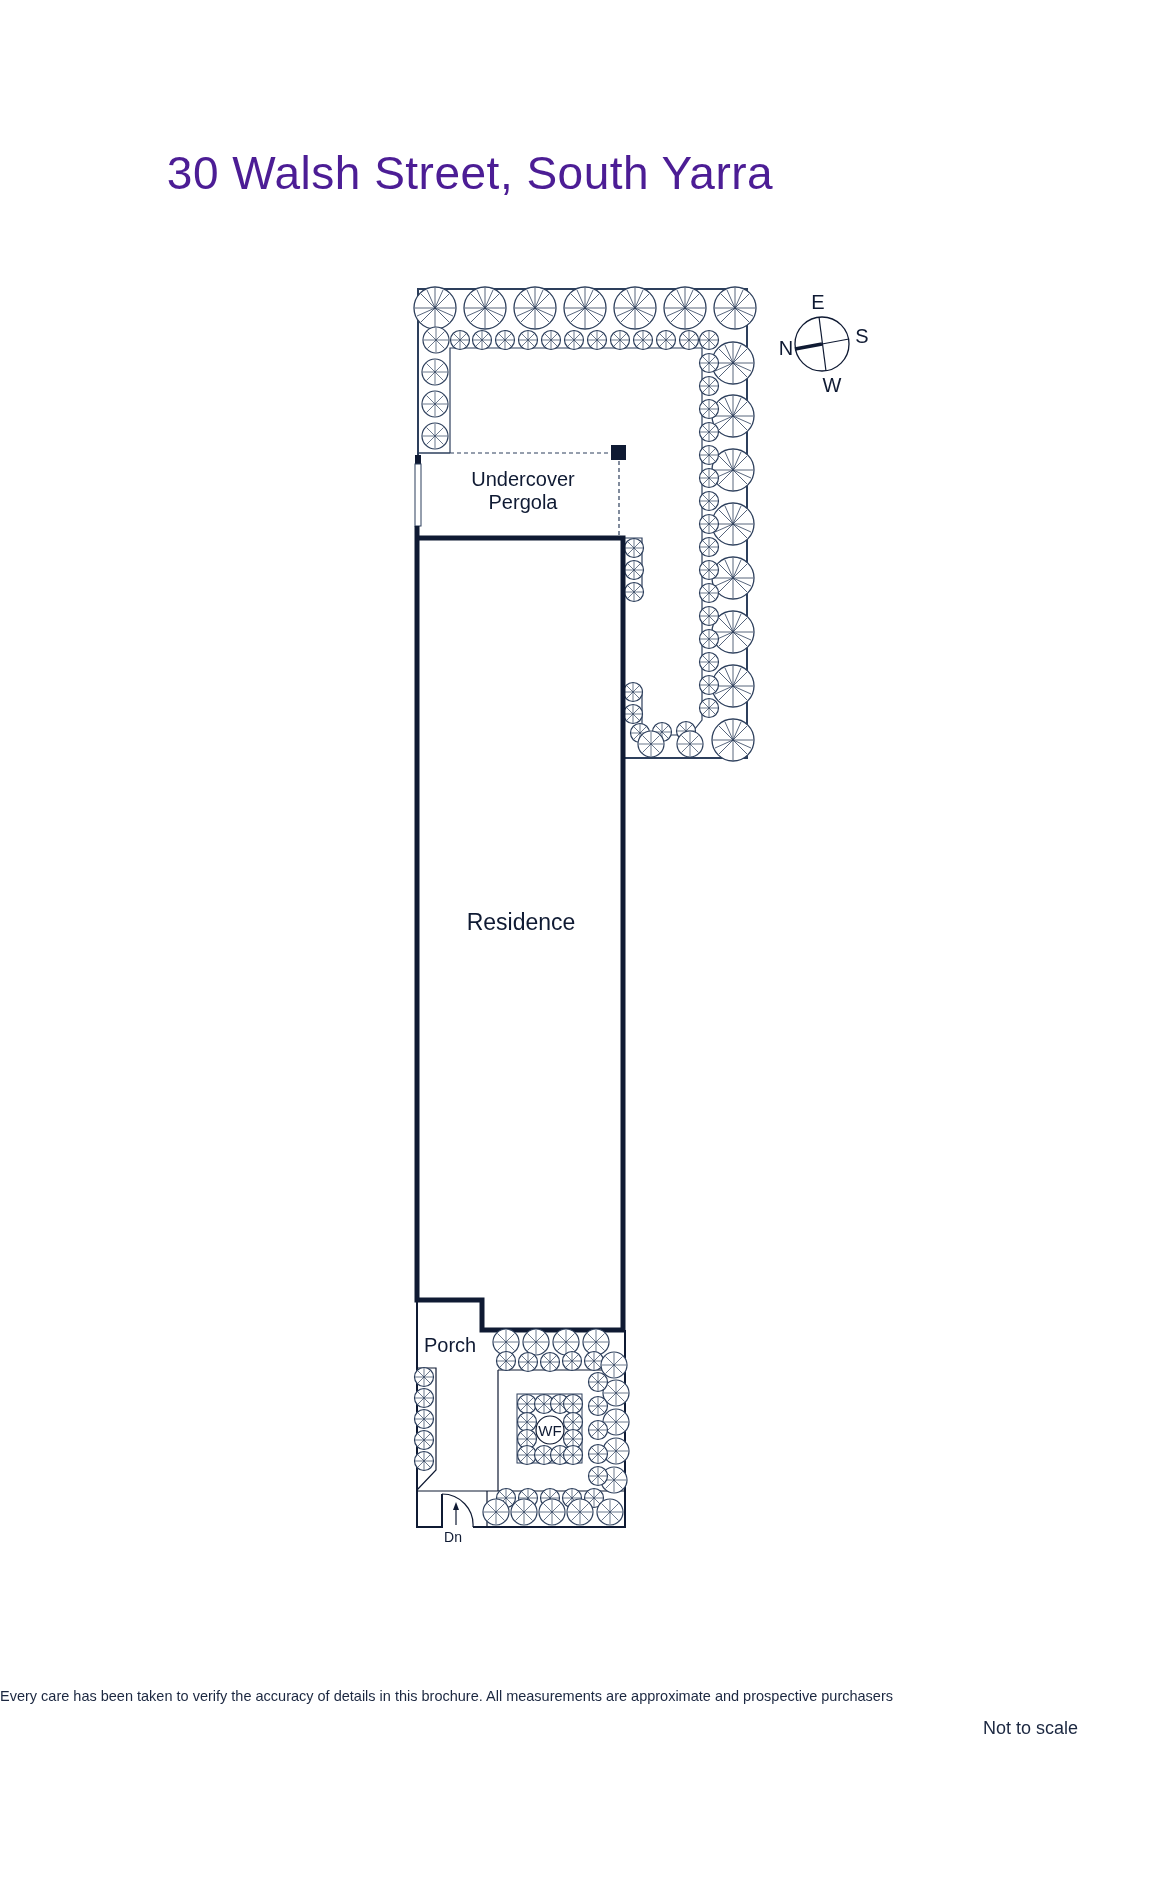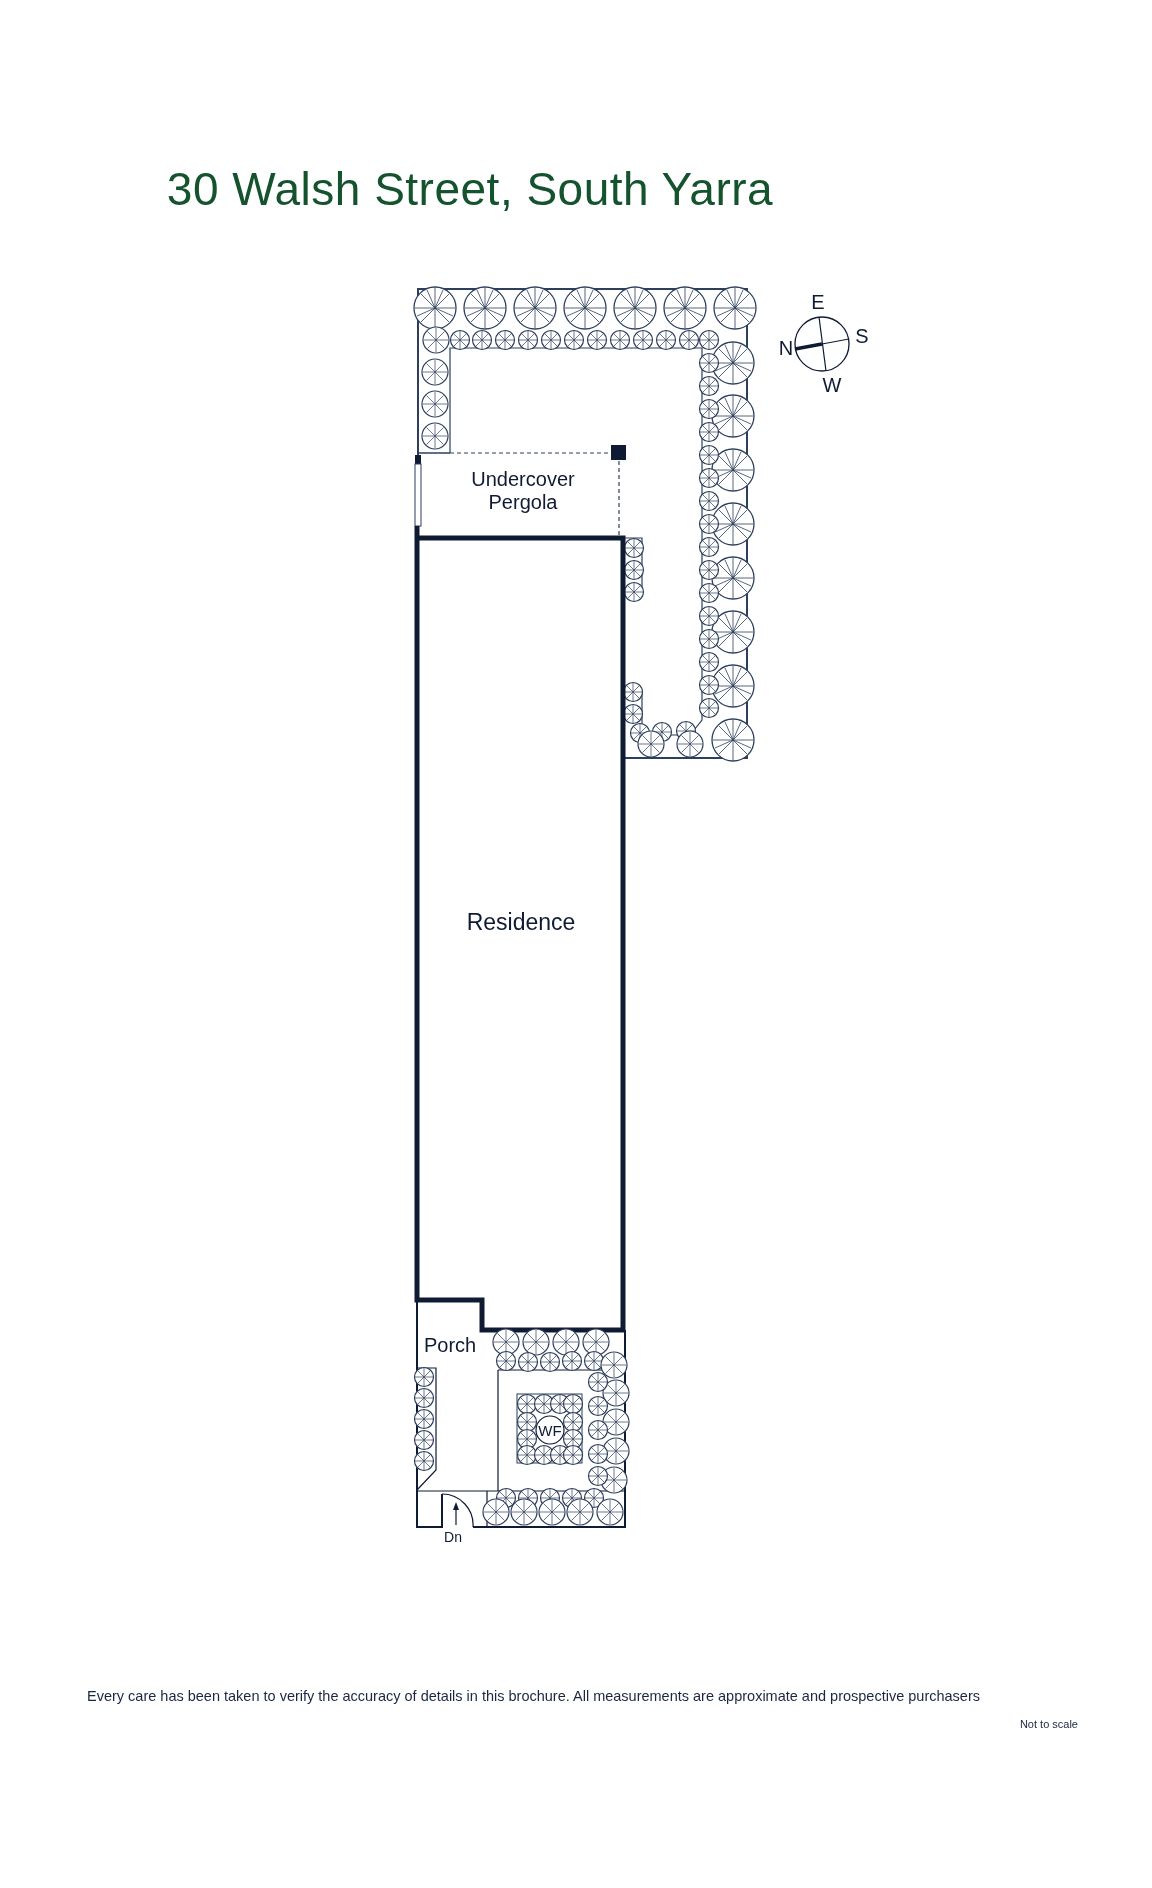--- a/index.html
+++ b/index.html
@@ -1,23 +1,23 @@
 <!DOCTYPE html>
 <html><head>
 <meta charset="utf-8">
 <style>
   html, body { margin: 0; padding: 0; background: #ffffff; }
   body { width: 1152px; height: 1888px; position: relative; overflow: hidden;
          font-family: "Liberation Sans", sans-serif; color: #0f1a33; }
   .title { position: absolute; left: 0; width: 940px; top: 146px; text-align: center;
-           font-size: 46px; letter-spacing: 0.5px; color: #14532d; margin-top: 16px; }
+           font-size: 46px; letter-spacing: 0.5px; color: #4c1d95; }
   svg.plan { position: absolute; left: 0; top: 0; }
-  .disclaimer { position: absolute; left: 0; width: 980px; top: 1688px; text-align: right;
+  .disclaimer { position: absolute; left: 0; width: 980px; top: 1688px; text-align: left;
                 font-size: 14.5px; line-height: 17px; color: #1b2740; }
-  .not-scale { position: absolute; right: 74px; top: 1718px; font-size: 11px; color: #1b2740; }
+  .not-scale { position: absolute; right: 74px; top: 1718px; font-size: 18px; color: #1b2740; }
   .lbl { font-family: "Liberation Sans", sans-serif; fill: #0f1a33; }
 </style>
 </head>
 <body>
 
 <div class="title">30 Walsh Street, South Yarra</div>
 
 <svg class="plan" width="1152" height="1888" viewBox="0 0 1152 1888">
   <defs>
     <g id="treeL">

